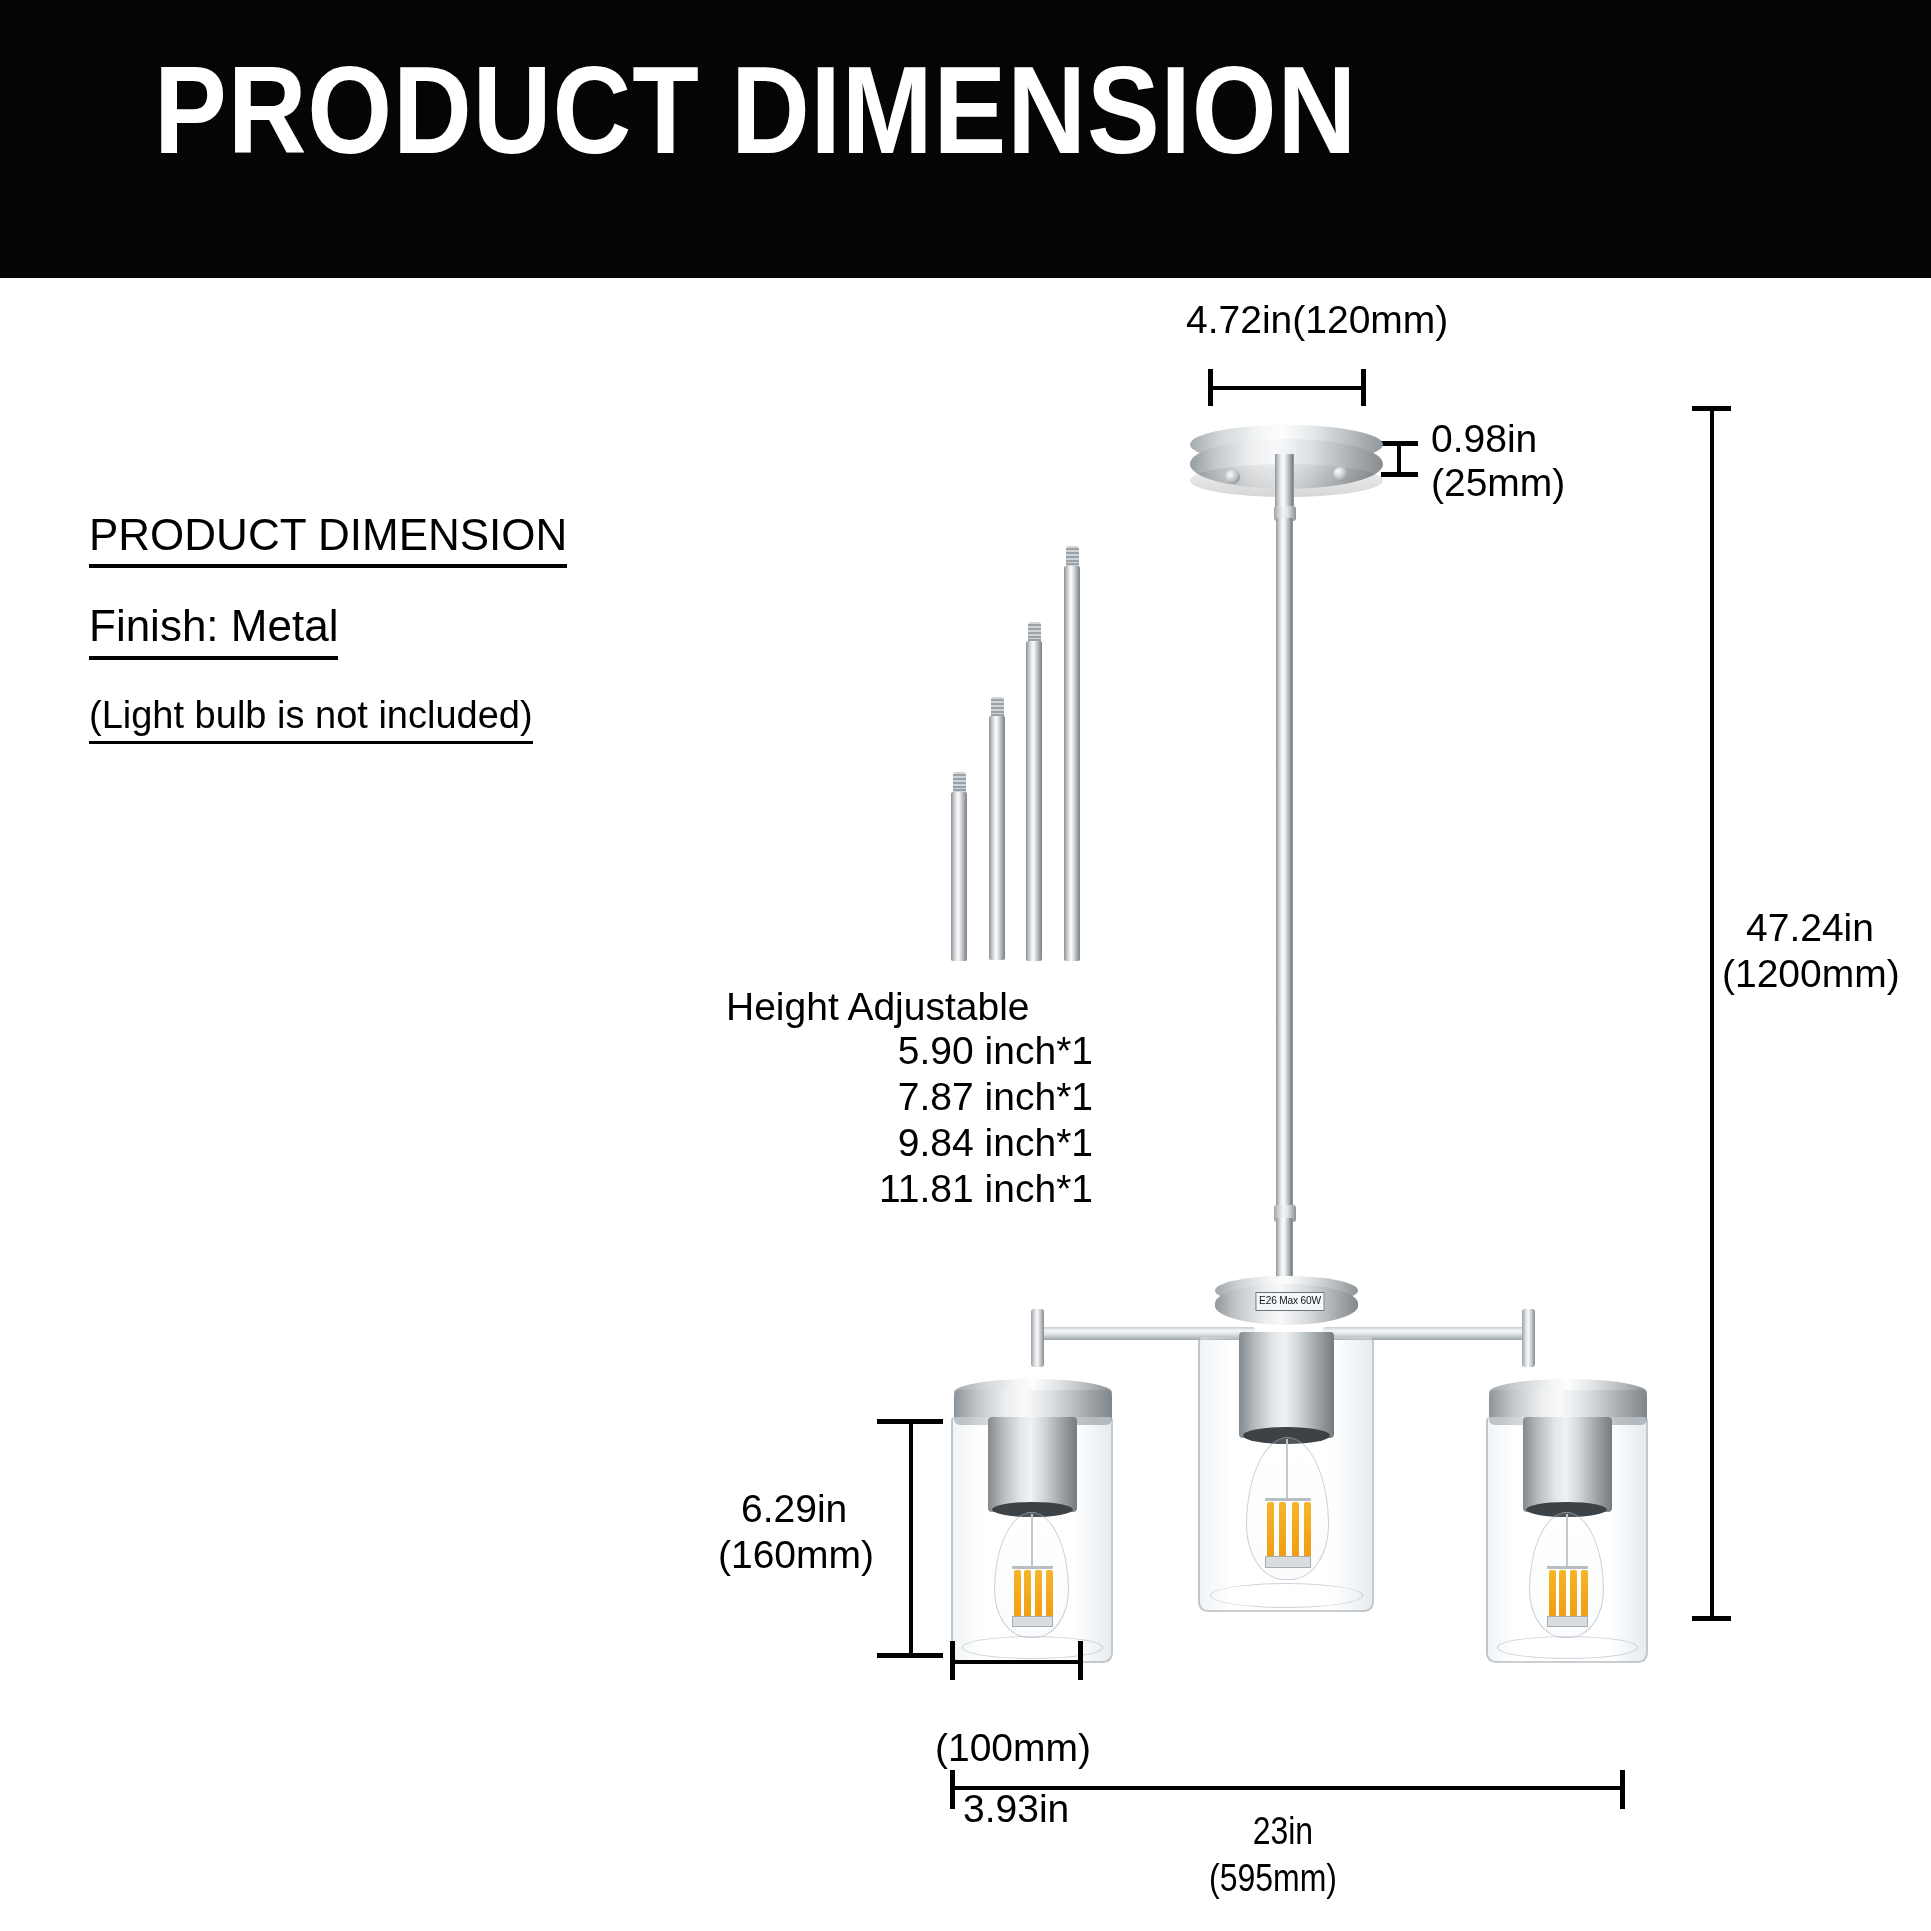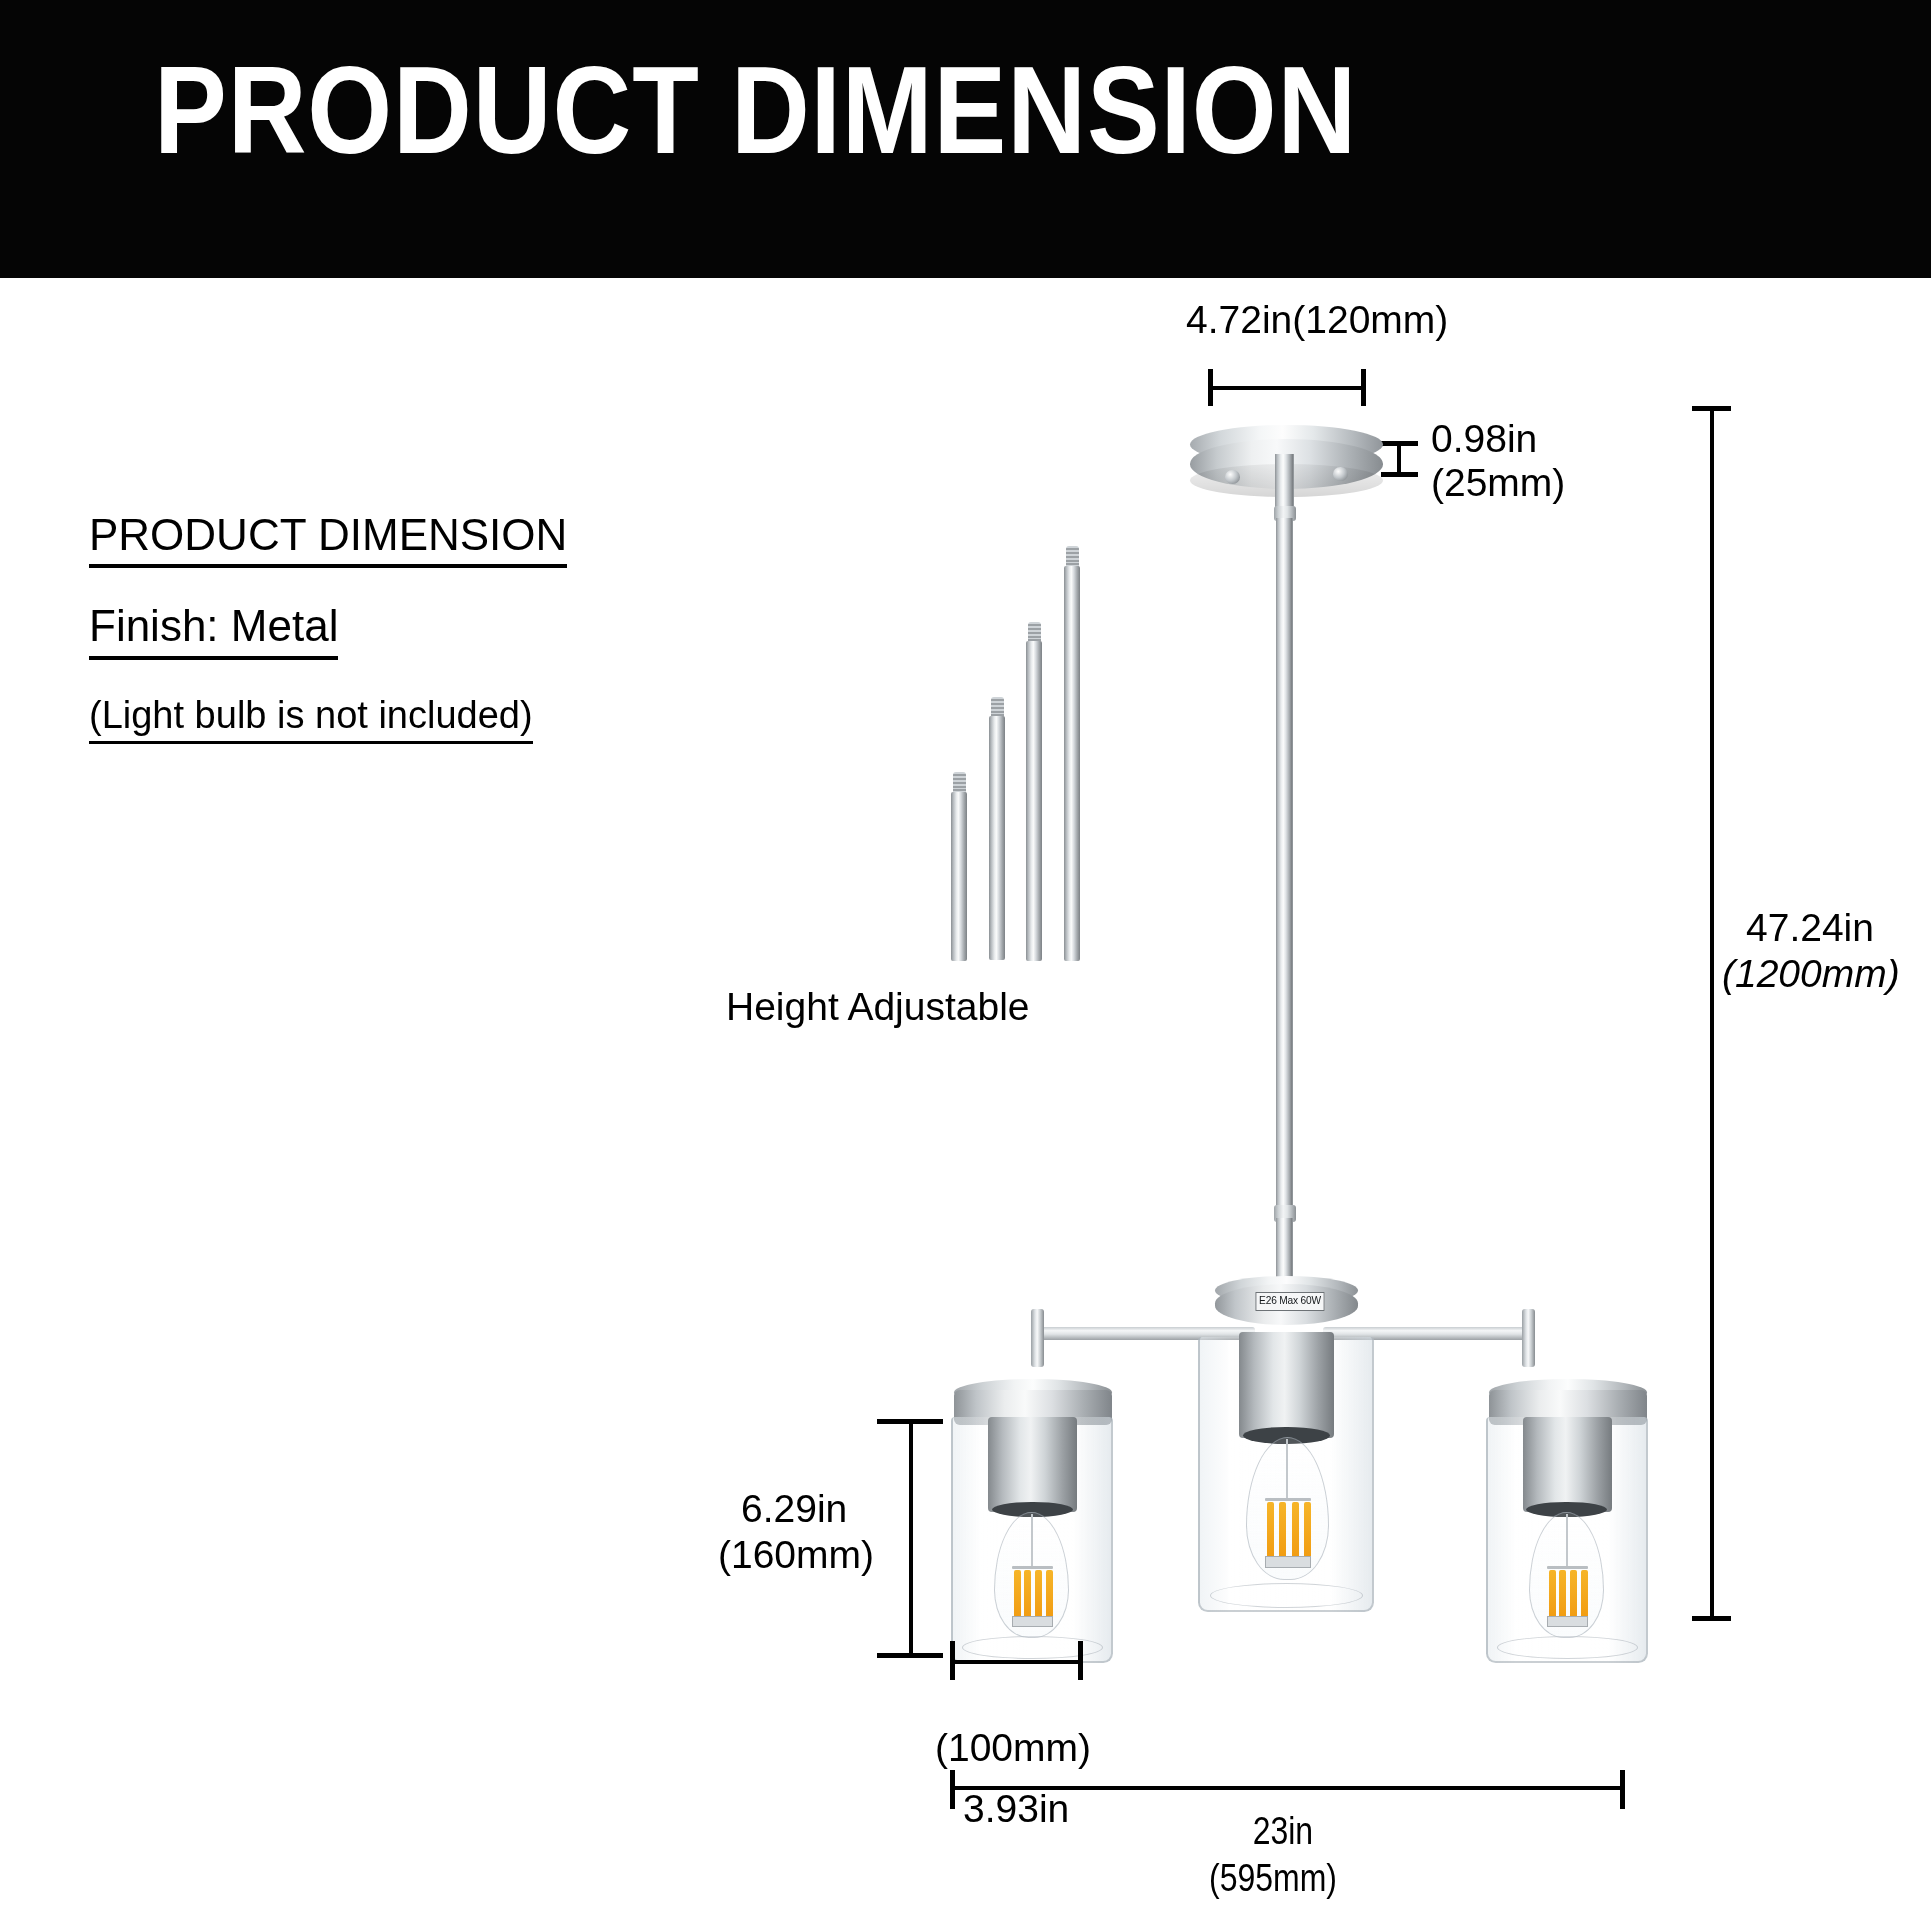--- a/index.html
+++ b/index.html
@@ -361,20 +361,26 @@
     <div class="ext-rod" style="left:989px; top:716px; height:244px;"></div>
 
     <div class="ext-tip" style="left:1028px; top:622px;"></div>
     <div class="ext-rod" style="left:1026px; top:641px; height:320px;"></div>
 
     <div class="ext-tip" style="left:1066px; top:546px;"></div>
     <div class="ext-rod" style="left:1064px; top:566px; height:395px;"></div>
   </div>
 
   <div class="dim-text" style="left:726px; top:985px; font-size:39px;">Height Adjustable</div>
+  <div style="position:absolute; left:726px; top:1028px; width:367px; text-align:right; font-size:39px; line-height:1.18; white-space:nowrap;">
+    <div>5.90 inch*1</div>
+    <div>7.87 inch*1</div>
+    <div>9.84 inch*1</div>
+    <div>11.81 inch*1</div>
+  </div>
 
   <div class="dim-text" style="left:1186px; top:298px;">4.72in(120mm)</div>
   <div class="hline" style="left:1210px; top:386px; width:154px;"></div>
   <div class="tick-v" style="left:1208px; top:369px; height:37px;"></div>
   <div class="tick-v" style="left:1361px; top:369px; height:37px;"></div>
 
   <div class="vline" style="left:1397px; top:443px; height:31px;"></div>
   <div class="tick-h" style="left:1381px; top:441px; width:37px;"></div>
   <div class="tick-h" style="left:1381px; top:472px; width:37px;"></div>
   <div class="dim-text" style="left:1431px; top:417px;">0.98in</div>
@@ -470,16 +476,16 @@
   <div class="hline" style="left:952px; top:1786px; width:670px;"></div>
   <div class="tick-v" style="left:950px; top:1770px; height:39px;"></div>
   <div class="tick-v" style="left:1620px; top:1770px; height:39px;"></div>
   <div class="dim-text cond" style="left:1246px; top:1809px;">23in</div>
   <div class="dim-text cond" style="left:1195px; top:1856px;">(595mm)</div>
 
   <div class="vline" style="left:1710px; top:408px; height:1212px;"></div>
   <div class="tick-h" style="left:1692px; top:406px; width:39px;"></div>
   <div class="tick-h" style="left:1692px; top:1616px; width:39px;"></div>
   <div class="dim-text" style="left:1746px; top:906px;">47.24in</div>
-  <div class="dim-text" style="left:1722px; top:952px;font-style:italic;">(1200mm)</div>
+  <div class="dim-text" style="left:1722px; top:952px;">(1200mm)</div>
 
 </div>
 
 
 </body></html>

